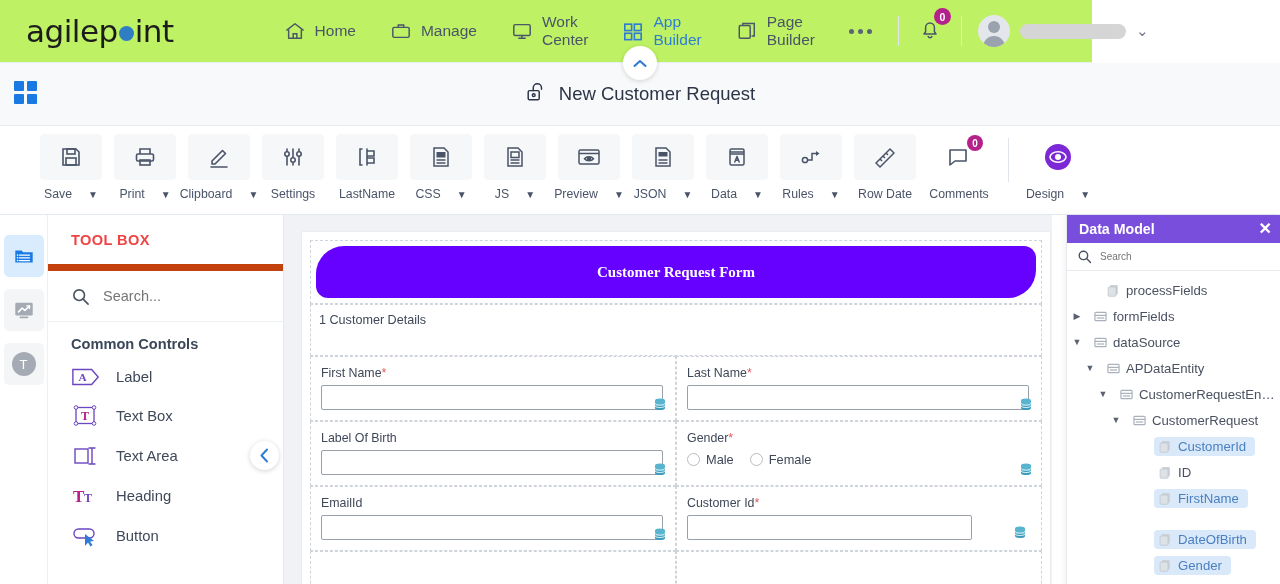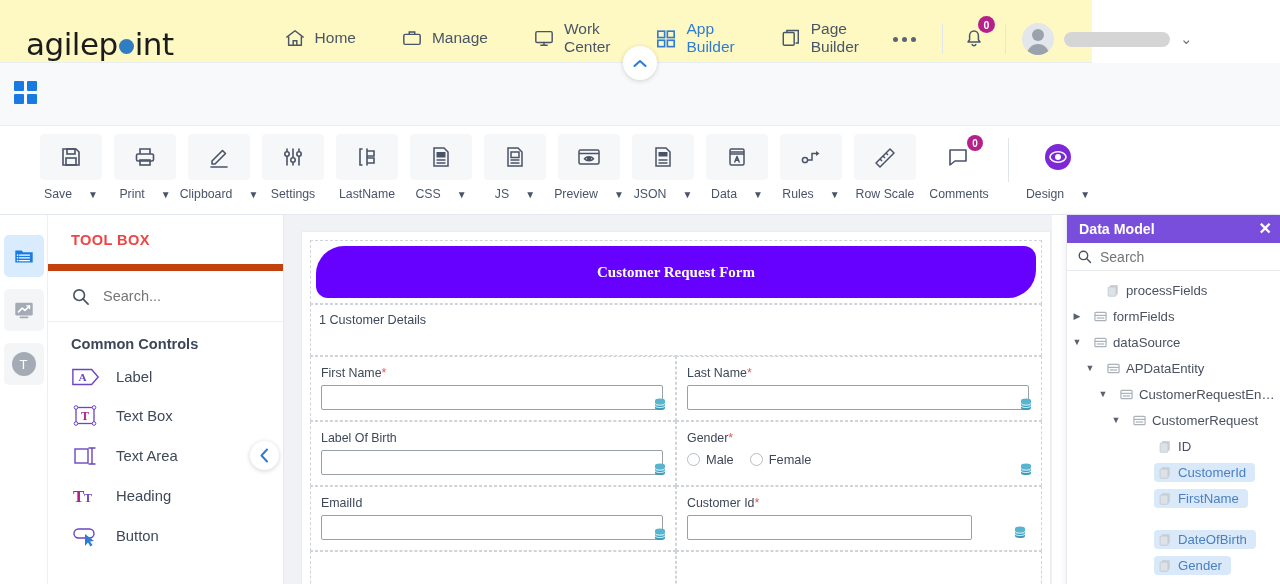--- a/index.html
+++ b/index.html
@@ -8,36 +8,36 @@
     font-family: "Liberation Sans", sans-serif;
     background: #ffffff;
     overflow: hidden;
     color: #3b4559;
   }
   .app { position: relative; width: 1280px; height: 584px; }
 
   
   .topnav {
     position: absolute; top: 0; left: 0; width: 1092px; height: 63px;
-    background: #fef9c3;
-    display: flex; align-items: flex-end;
+    background: #bef264;
+    display: flex; align-items: center;
     border-bottom: 1px solid #e9eef3;
   }
   .logo {
     margin-left: 26px;
     font-size: 31px; letter-spacing: -0.5px;
     color: #1c1c1c; font-weight: 400;
     font-family: "DejaVu Sans", sans-serif;
     display: flex; align-items: baseline;
   }
   .logo .dot {
     display: inline-block; width: 15px; height: 15px; border-radius: 50%;
     background: #2f7ec4; margin: 0 1px; position: relative; top: -1px;
   }
-  .navitems { display: flex; align-items: center; margin-left: 94px; gap: 13px; }
+  .navitems { display: flex; align-items: center; margin-left: 94px; gap: 2px; }
   .navitem {
     display: flex; align-items: center; gap: 9px;
     padding: 6px 16px; cursor: pointer;
     font-size: 15.5px; color: #4a5568;
   }
   .navitem.active { color: #2e7cd6; }
   .navitem svg { display: block; }
   .nav-right {
     margin-left: auto; display: flex; align-items: center; gap: 0px; padding-right: 16px;
   }
@@ -218,21 +218,21 @@
     height: 28px; background: #7a4edc; color: #fff;
     display: flex; align-items: center; justify-content: space-between;
     padding: 0 8px 0 12px; font-size: 14.2px; font-weight: 700;
   }
   .dmclose { font-size: 16px; cursor: pointer; line-height: 1; }
   .dmsearch {
     height: 28px; display: flex; align-items: center; gap: 8px; padding-left: 10px;
     border-bottom: 1px solid #e8ebee; cursor: text;
   }
   .dmsearch input {
-    border: 0; outline: 0; font-size: 14px; color: #3b82f6; width: 130px;
+    border: 0; outline: 0; font-size: 10px; color: #3b82f6; width: 130px;
     font-family: "Liberation Sans", sans-serif; background: transparent;
   }
   .tree { padding-top: 6px; font-size: 13.2px; }
   .tnode {
     display: flex; align-items: center; gap: 6px; height: 26px; cursor: pointer;
     color: #4a5160;
   }
   .twist { width: 12px; font-size: 9px; color: #5a6170; text-align: center; flex: 0 0 12px;}
   .tname { white-space: nowrap; }
   .tnode.sel .pill {
@@ -338,20 +338,30 @@
       <i></i>
       <i></i>
       <i></i>
       <i></i>
     </div>
     <div class="collapse-up">
       <svg width="14" height="9" viewBox="0 0 14 9" fill="none" stroke="#2e7cd6" stroke-width="2.1">
         <path d="M1.5 7 L7 2 L12.5 7" stroke-linecap="round" stroke-linejoin="round"></path>
       </svg>
     </div>
+    <div class="formtitle">
+      <span>
+        <svg width="22" height="22" viewBox="0 0 24 24" fill="none" stroke="#2c3446" stroke-width="1.6">
+          <rect x="3.5" y="10.5" width="12" height="10" rx="1.5"></rect>
+          <path d="M9 10.5 V7.5 a4.5 4.5 0 0 1 9 0 V9" stroke-linecap="round"></path>
+          <circle cx="9.5" cy="15.5" r="1.5"></circle>
+        </svg>
+      </span>
+      <span>New Customer Request</span>
+    </div>
   </div>
 
   <div class="toolbar">
 
     <div class="tool">
       <div class="ibox">
         <svg width="24" height="24" viewBox="0 0 24 24" fill="none" stroke="#4a5468" stroke-width="1.6">
           <path d="M4 4 H17 L20 7 V20 H4 Z"></path>
             <rect x="8" y="4" width="8" height="5"></rect>
             <rect x="7" y="13" width="10" height="7"></rect>
@@ -505,21 +515,21 @@
     </div>
 
     <div class="tool">
       <div class="ibox">
         <svg width="26" height="24" viewBox="0 0 26 24" fill="none" stroke="#4a5468" stroke-width="1.5">
           <path d="M4 18 L18 4 L22 8 L8 22 Z" stroke-linejoin="round"></path>
           <path d="M8 14 L10 16 M11 11 L13 13 M14 8 L16 10"></path>
         </svg>
       </div>
       <div class="tlabel">
-        <span>Row Scale</span>
+        <span>Row Date</span>
       </div>
     </div>
 
     <div class="tool noplate">
       <div class="ibox">
         <svg width="26" height="24" viewBox="0 0 26 24" fill="none" stroke="#4a5468" stroke-width="1.6">
           <path d="M4 5 H20 V16 H9 L4 20 Z" stroke-linejoin="round"></path>
         </svg>
         <span class="tbadge">0</span>
       </div>
@@ -830,66 +840,66 @@
           <span class="twist">▼</span>
           <span class="pill">
             <svg width="13" height="13" viewBox="0 0 14 14">
               <rect x="1" y="2.5" width="12" height="9" rx="1" fill="none" stroke="#aab1ba" stroke-width="1.3"></rect>
               <path d="M1 5.8 H13" stroke="#aab1ba" stroke-width="1.3"></path>
               <path d="M3 8.6 H11" stroke="#aab1ba" stroke-width="1.3"></path>
             </svg>
             <span class="tname">CustomerRequest</span>
           </span>
         </div>
+        <div class="tnode sel" style="padding-left: 69px;">
+          <span class="twist"></span>
+          <span class="pill">
+            <svg width="13" height="13" viewBox="0 0 14 14">
+              <rect x="3.2" y="1.2" width="8.5" height="10" rx="1" fill="#ccd2d8"></rect>
+              <rect x="1.2" y="3.2" width="8.5" height="10" rx="1" fill="#dde2e7" stroke="#bcc3ca" stroke-width="0.8"></rect>
+            </svg>
+            <span class="tname">CustomerId</span>
+          </span>
+        </div>
         <div class="tnode" style="padding-left: 69px;">
           <span class="twist"></span>
           <span class="pill">
             <svg width="13" height="13" viewBox="0 0 14 14">
               <rect x="3.2" y="1.2" width="8.5" height="10" rx="1" fill="#ccd2d8"></rect>
               <rect x="1.2" y="3.2" width="8.5" height="10" rx="1" fill="#dde2e7" stroke="#bcc3ca" stroke-width="0.8"></rect>
             </svg>
             <span class="tname">ID</span>
           </span>
         </div>
         <div class="tnode sel" style="padding-left: 69px;">
           <span class="twist"></span>
           <span class="pill">
             <svg width="13" height="13" viewBox="0 0 14 14">
               <rect x="3.2" y="1.2" width="8.5" height="10" rx="1" fill="#ccd2d8"></rect>
               <rect x="1.2" y="3.2" width="8.5" height="10" rx="1" fill="#dde2e7" stroke="#bcc3ca" stroke-width="0.8"></rect>
             </svg>
-            <span class="tname">CustomerId</span>
+            <span class="tname">FirstName</span>
+          </span>
+        </div>
+        <div class="tnode sel" style="padding-left: 69px; margin-top: 15px;">
+          <span class="twist"></span>
+          <span class="pill">
+            <svg width="13" height="13" viewBox="0 0 14 14">
+              <rect x="3.2" y="1.2" width="8.5" height="10" rx="1" fill="#ccd2d8"></rect>
+              <rect x="1.2" y="3.2" width="8.5" height="10" rx="1" fill="#dde2e7" stroke="#bcc3ca" stroke-width="0.8"></rect>
+            </svg>
+            <span class="tname">DateOfBirth</span>
           </span>
         </div>
         <div class="tnode sel" style="padding-left: 69px;">
           <span class="twist"></span>
           <span class="pill">
             <svg width="13" height="13" viewBox="0 0 14 14">
               <rect x="3.2" y="1.2" width="8.5" height="10" rx="1" fill="#ccd2d8"></rect>
               <rect x="1.2" y="3.2" width="8.5" height="10" rx="1" fill="#dde2e7" stroke="#bcc3ca" stroke-width="0.8"></rect>
             </svg>
-            <span class="tname">FirstName</span>
-          </span>
-        </div>
-        <div class="tnode sel" style="padding-left: 69px; margin-top: 15px;">
-          <span class="twist"></span>
-          <span class="pill">
-            <svg width="13" height="13" viewBox="0 0 14 14">
-              <rect x="3.2" y="1.2" width="8.5" height="10" rx="1" fill="#ccd2d8"></rect>
-              <rect x="1.2" y="3.2" width="8.5" height="10" rx="1" fill="#dde2e7" stroke="#bcc3ca" stroke-width="0.8"></rect>
-            </svg>
-            <span class="tname">DateOfBirth</span>
-          </span>
-        </div>
-        <div class="tnode sel" style="padding-left: 69px;">
-          <span class="twist"></span>
-          <span class="pill">
-            <svg width="13" height="13" viewBox="0 0 14 14">
-              <rect x="3.2" y="1.2" width="8.5" height="10" rx="1" fill="#ccd2d8"></rect>
-              <rect x="1.2" y="3.2" width="8.5" height="10" rx="1" fill="#dde2e7" stroke="#bcc3ca" stroke-width="0.8"></rect>
-            </svg>
             <span class="tname">Gender</span>
           </span>
         </div>
       </div>
   </div>
 
 </div>
 
 </body></html>

